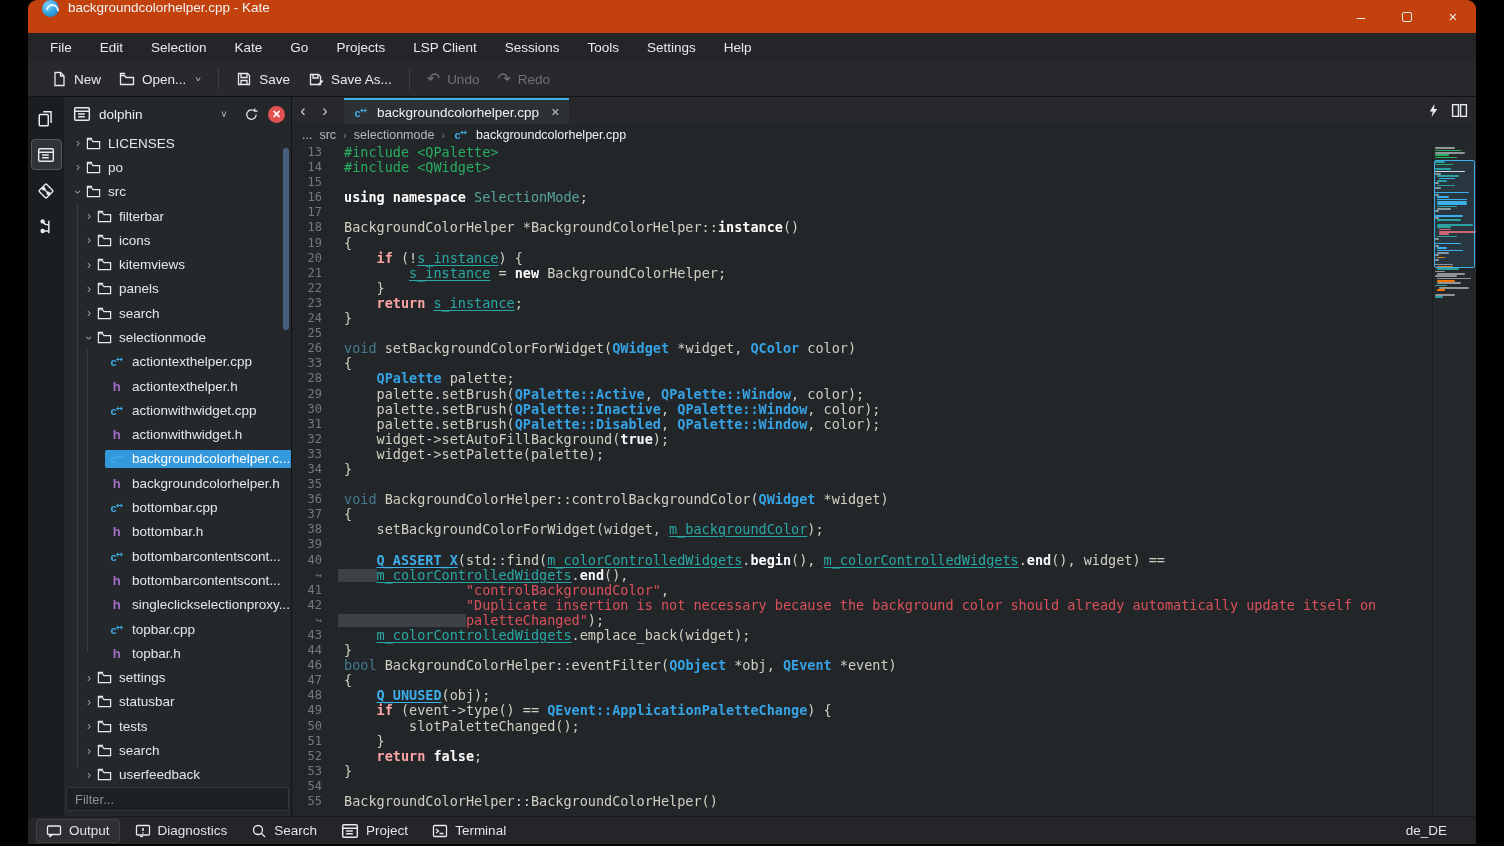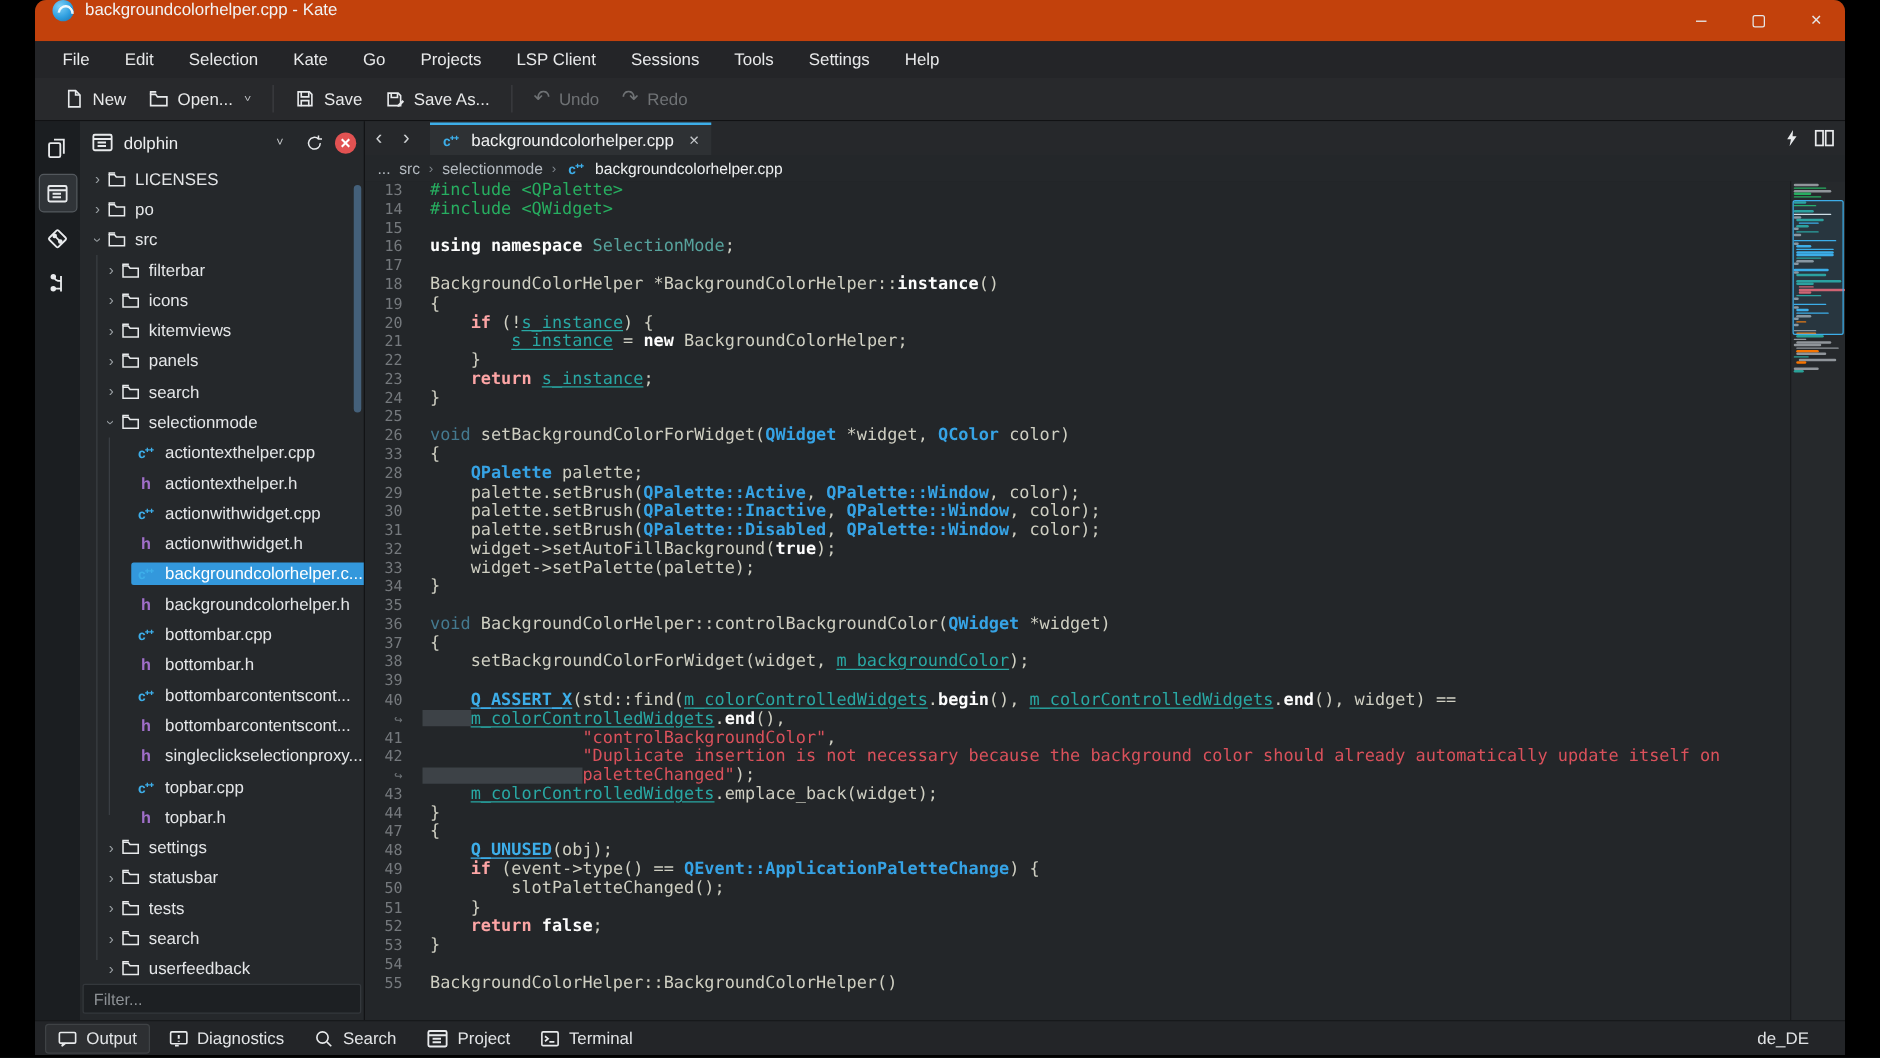--- a/index.html
+++ b/index.html
@@ -599,20 +599,21 @@
             <div class="crow"><span class="gut">37</span><span class="ctext"><span class="tk-n">{</span></span></div>
             <div class="crow"><span class="gut">38</span><span class="ctext"><span class="tk-n">    setBackgroundColorForWidget(widget, </span><span class="tk-m">m_backgroundColor</span><span class="tk-n">);</span></span></div>
             <div class="crow"><span class="gut">39</span><span class="ctext"></span></div>
             <div class="crow"><span class="gut">40</span><span class="ctext"><span class="tk-n">    </span><span class="tk-mac">Q_ASSERT_X</span><span class="tk-n">(std::find(</span><span class="tk-m">m_colorControlledWidgets</span><span class="tk-n">.</span><span class="tk-k">begin</span><span class="tk-n">(), </span><span class="tk-m">m_colorControlledWidgets</span><span class="tk-n">.</span><span class="tk-k">end</span><span class="tk-n">(), widget) ==</span></span></div>
             <div class="crow"><span class="gut wrapm">↪</span><span class="ctext"><span class="wbox" style="width: calc(4ch + 6px);"></span><span class="tk-m">m_colorControlledWidgets</span><span class="tk-n">.</span><span class="tk-k">end</span><span class="tk-n">(),</span></span></div>
             <div class="crow"><span class="gut">41</span><span class="ctext"><span class="tk-n">               </span><span class="tk-s">"controlBackgroundColor"</span><span class="tk-n">,</span></span></div>
             <div class="crow"><span class="gut">42</span><span class="ctext"><span class="tk-n">               </span><span class="tk-s">"Duplicate insertion is not necessary because the background color should already automatically update itself on</span></span></div>
             <div class="crow"><span class="gut wrapm">↪</span><span class="ctext"><span class="wbox" style="width: calc(15ch + 6px);"></span><span class="tk-s">paletteChanged"</span><span class="tk-n">);</span></span></div>
             <div class="crow"><span class="gut">43</span><span class="ctext"><span class="tk-n">    </span><span class="tk-m">m_colorControlledWidgets</span><span class="tk-n">.emplace_back(widget);</span></span></div>
             <div class="crow"><span class="gut">44</span><span class="ctext"><span class="tk-n">}</span></span></div>
+            <div class="crow"><span class="gut">46</span><span class="ctext"><span class="tk-pt">bool</span><span class="tk-n"> BackgroundColorHelper::eventFilter(</span><span class="tk-t">QObject</span><span class="tk-n"> *obj, </span><span class="tk-t">QEvent</span><span class="tk-n"> *event)</span></span></div>
             <div class="crow"><span class="gut">47</span><span class="ctext"><span class="tk-n">{</span></span></div>
             <div class="crow"><span class="gut">48</span><span class="ctext"><span class="tk-n">    </span><span class="tk-mac">Q_UNUSED</span><span class="tk-n">(obj);</span></span></div>
             <div class="crow"><span class="gut">49</span><span class="ctext"><span class="tk-n">    </span><span class="tk-cf">if</span><span class="tk-n"> (event-&gt;type() == </span><span class="tk-t">QEvent::ApplicationPaletteChange</span><span class="tk-n">) {</span></span></div>
             <div class="crow"><span class="gut">50</span><span class="ctext"><span class="tk-n">        slotPaletteChanged();</span></span></div>
             <div class="crow"><span class="gut">51</span><span class="ctext"><span class="tk-n">    }</span></span></div>
             <div class="crow"><span class="gut">52</span><span class="ctext"><span class="tk-n">    </span><span class="tk-cf">return</span><span class="tk-n"> </span><span class="tk-k">false</span><span class="tk-n">;</span></span></div>
             <div class="crow"><span class="gut">53</span><span class="ctext"><span class="tk-n">}</span></span></div>
             <div class="crow"><span class="gut">54</span><span class="ctext"></span></div>
             <div class="crow"><span class="gut">55</span><span class="ctext"><span class="tk-n">BackgroundColorHelper::BackgroundColorHelper()</span></span></div>
           </div>

